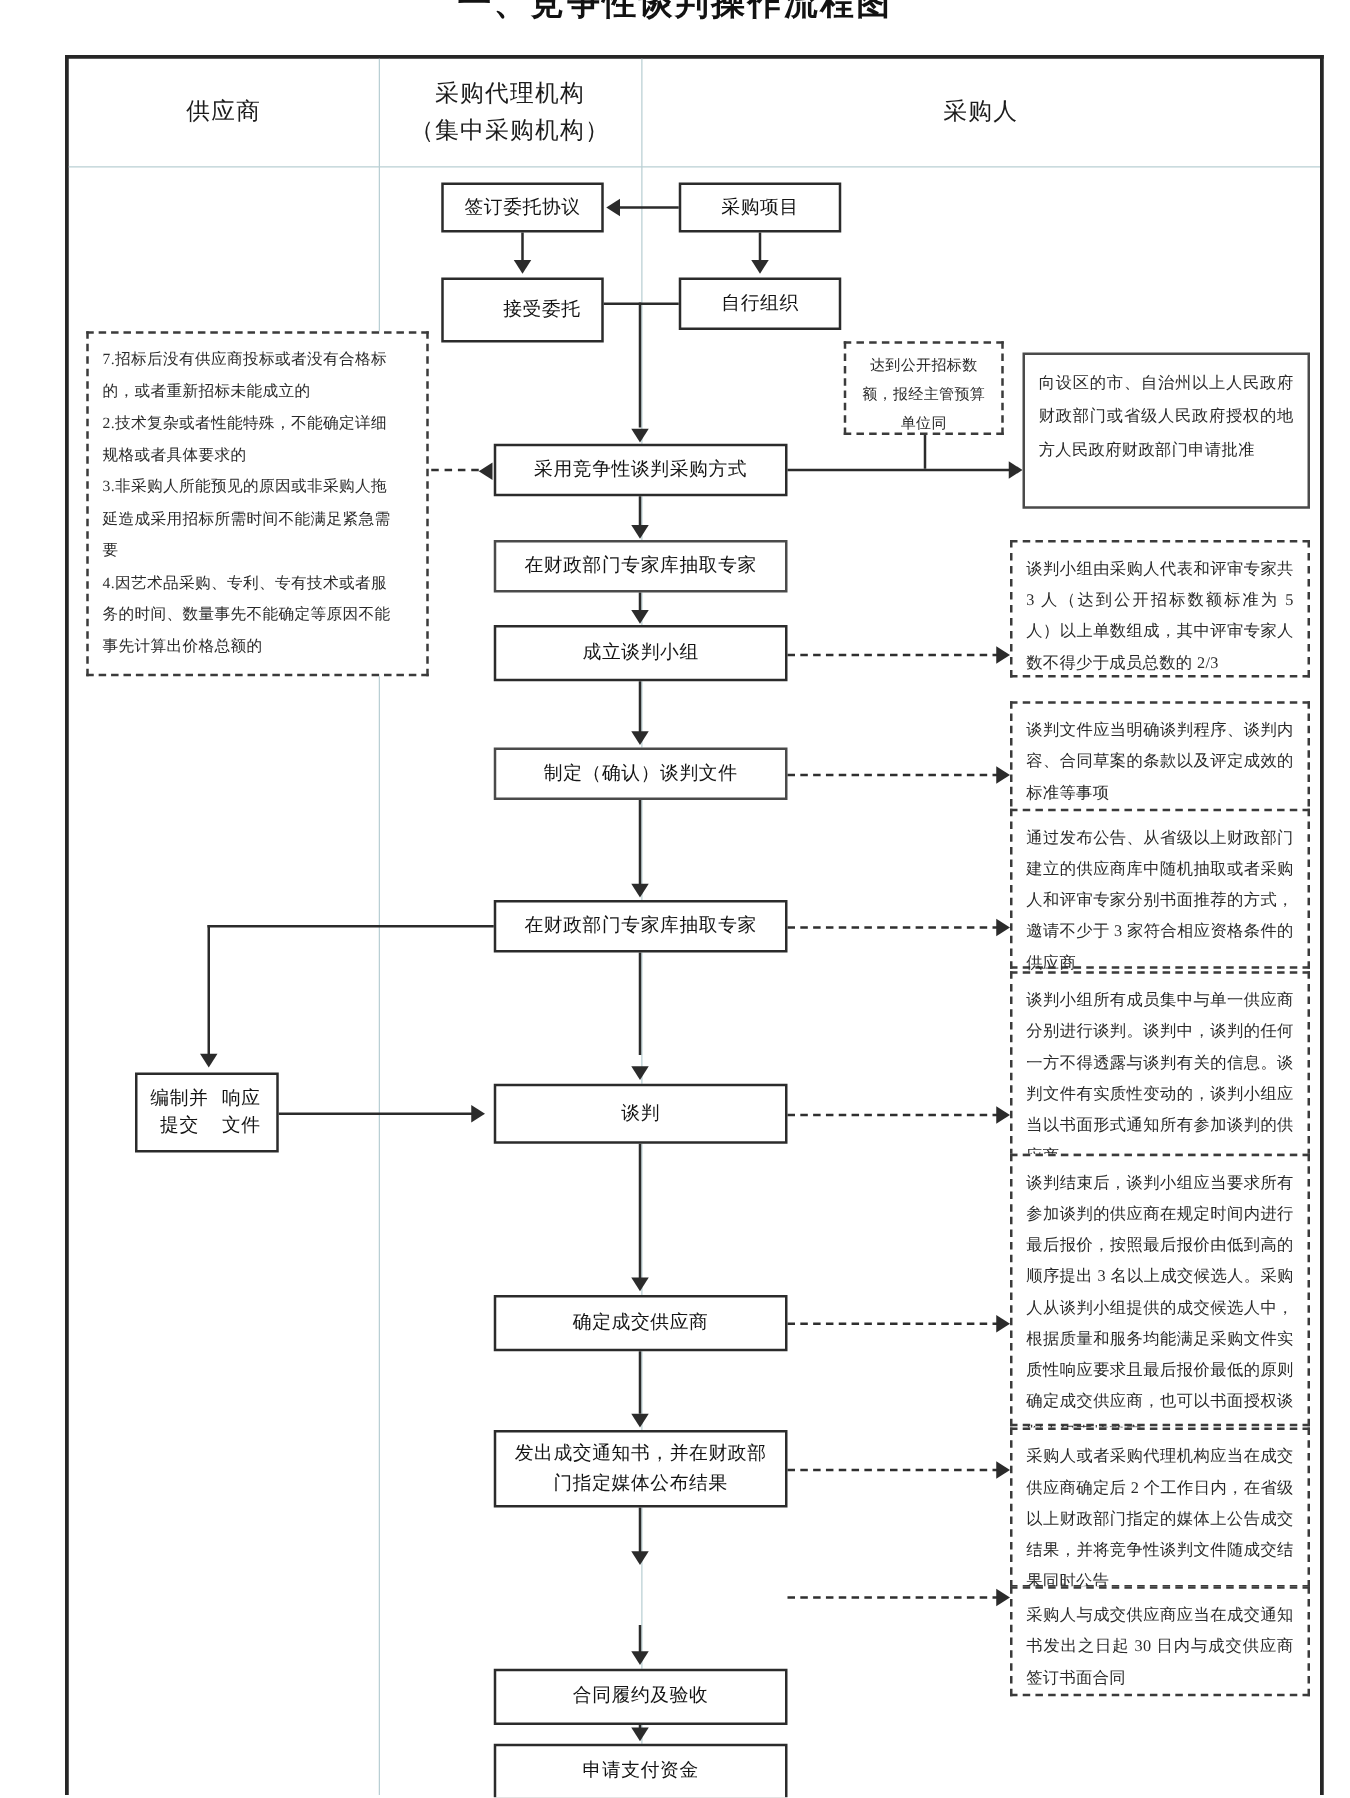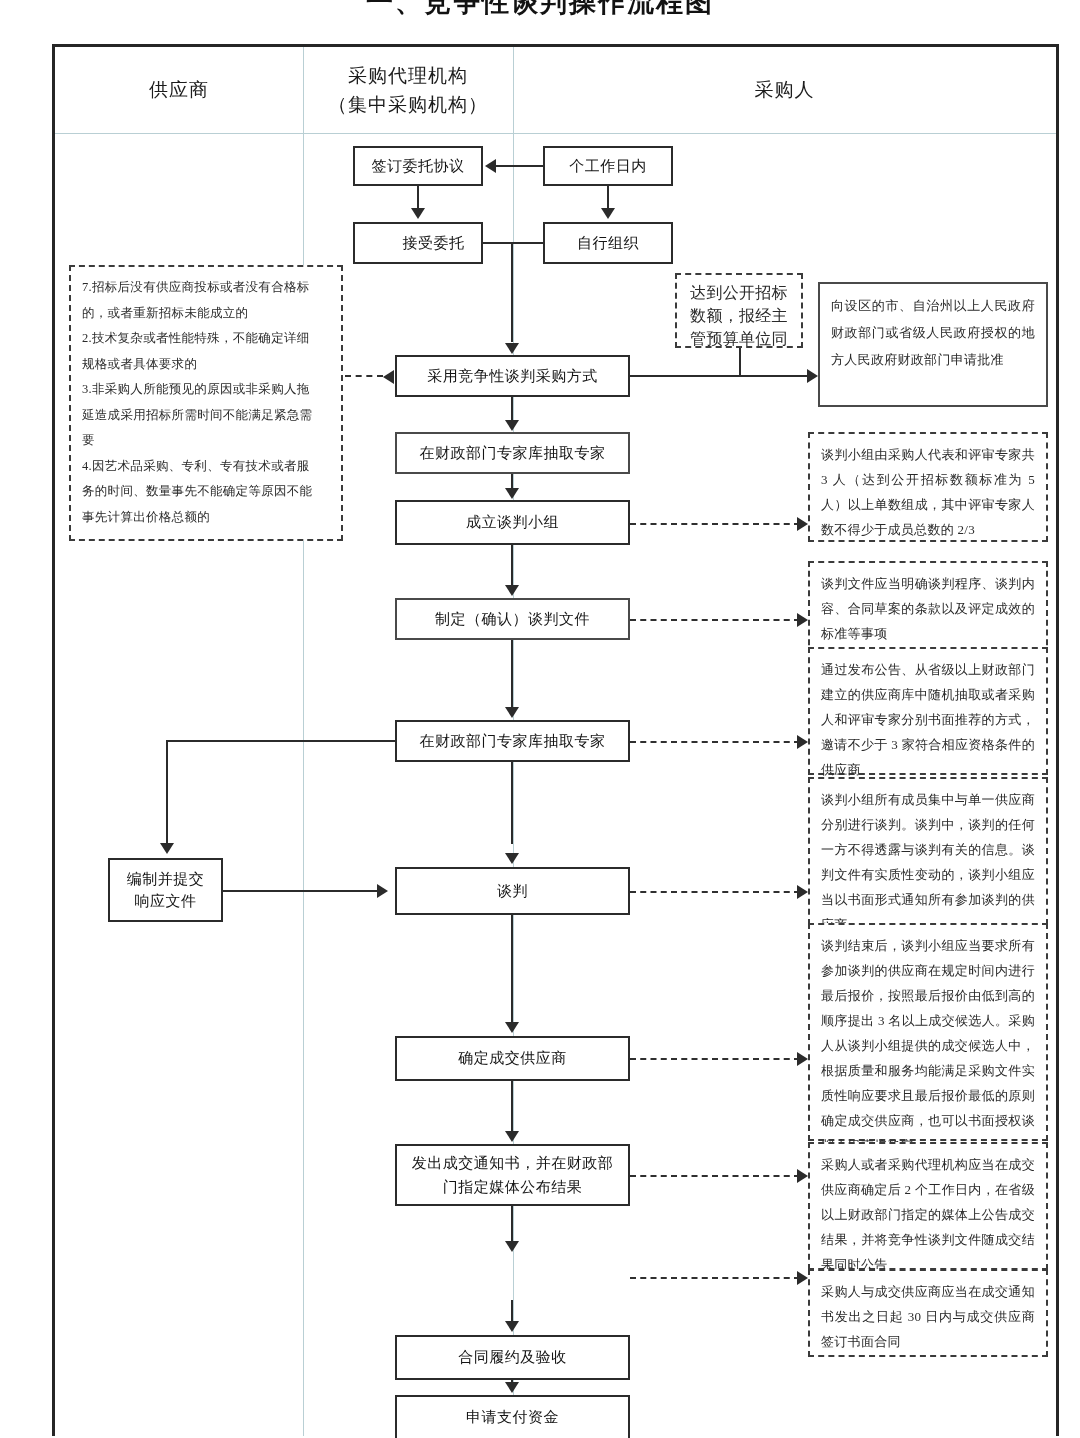--- a/index.html
+++ b/index.html
@@ -138,27 +138,27 @@
       <div>（集中采购机构）</div>
     </div>
     <div class="lane-head" style="left:458px;top:28px;width:543px;">
       <span>采购人</span>
     </div>
 
     <div class="box heavy" style="left:298px;top:99px;width:130px;height:40px;">
       <span>签订委托协议</span>
     </div>
     <div class="box heavy" style="left:488px;top:99px;width:130px;height:40px;">
-      <span>个工作日内</span>
+      <span>采购项目</span>
     </div>
 
     <div class="ln h" style="left:441px;top:118px;width:47px;"></div>
     <div class="ar left" style="left:430px;top:112px;"></div>
 
-    <div class="box heavy" style="left:298px;top:175px;width:130px;height:42px;padding-left:37px;">
+    <div class="box heavy" style="left:298px;top:175px;width:130px;height:52px;padding-left:37px;">
       <span>接受委托</span>
     </div>
     <div class="box heavy" style="left:488px;top:175px;width:130px;height:42px;">
       <span>自行组织</span>
     </div>
 
     <div class="ln v" style="left:362px;top:139px;height:24px;"></div>
     <div class="ar down" style="left:356px;top:161px;"></div>
 
     <div class="ln v" style="left:552px;top:139px;height:24px;"></div>
@@ -207,21 +207,21 @@
 
     <div class="box heavy" style="left:340px;top:673px;width:235px;height:42px;">
       <span>在财政部门专家库抽取专家</span>
     </div>
     <div class="ln v" style="left:456px;top:593px;height:68px;"></div>
     <div class="ar down" style="left:450px;top:660px;"></div>
 
     <div class="dln h" style="left:575px;top:694px;width:170px;"></div>
     <div class="ar right" style="left:742px;top:688px;"></div>
 
-    <div class="box heavy" style="left:53px;top:811px;width:115px;height:64px;flex-direction:column;line-height:22px;">
+    <div class="box heavy" style="left:53px;top:811px;width:115px;height:64px;line-height:22px;">
       <span>编制并提交</span>
       <span>响应文件</span>
     </div>
 
     <div class="ln h" style="left:111px;top:693px;width:229px;"></div>
     <div class="ln v" style="left:111px;top:693px;height:104px;"></div>
     <div class="ar down" style="left:105px;top:796px;"></div>
 
     <div class="box heavy" style="left:340px;top:820px;width:235px;height:48px;">
       <span>谈判</span>
@@ -279,21 +279,21 @@
       <div>2.技术复杂或者性能特殊，不能确定详细</div>
       <div>规格或者具体要求的</div>
       <div>3.非采购人所能预见的原因或非采购人拖</div>
       <div>延造成采用招标所需时间不能满足紧急需</div>
       <div>要</div>
       <div>4.因艺术品采购、专利、专有技术或者服</div>
       <div>务的时间、数量事先不能确定等原因不能</div>
       <div>事先计算出价格总额的</div>
     </div>
 
-    <div class="note center" style="left:620px;top:226px;width:128px;height:75px;font-size:16px;line-height:23px;padding:6px 8px;">
+    <div class="note center" style="left:620px;top:226px;width:128px;height:75px;font-size:12px;line-height:23px;padding:6px 8px;">
       <span>达到公开招标数额，报经主管预算单位同</span>
     </div>
 
     <div class="note solid" style="left:763px;top:235px;width:230px;height:125px;font-size:13px;line-height:27px;">
       <span>向设区的市、自治州以上人民政府财政部门或省级人民政府授权的地方人民政府财政部门申请批准</span>
     </div>
 
     <div class="note" style="left:753px;top:385px;width:240px;height:110px;line-height:25px;">
       <span>谈判小组由采购人代表和评审专家共 3 人（达到公开招标数额标准为 5 人）以上单数组成，其中评审专家人数不得少于成员总数的 2/3</span>
     </div>

